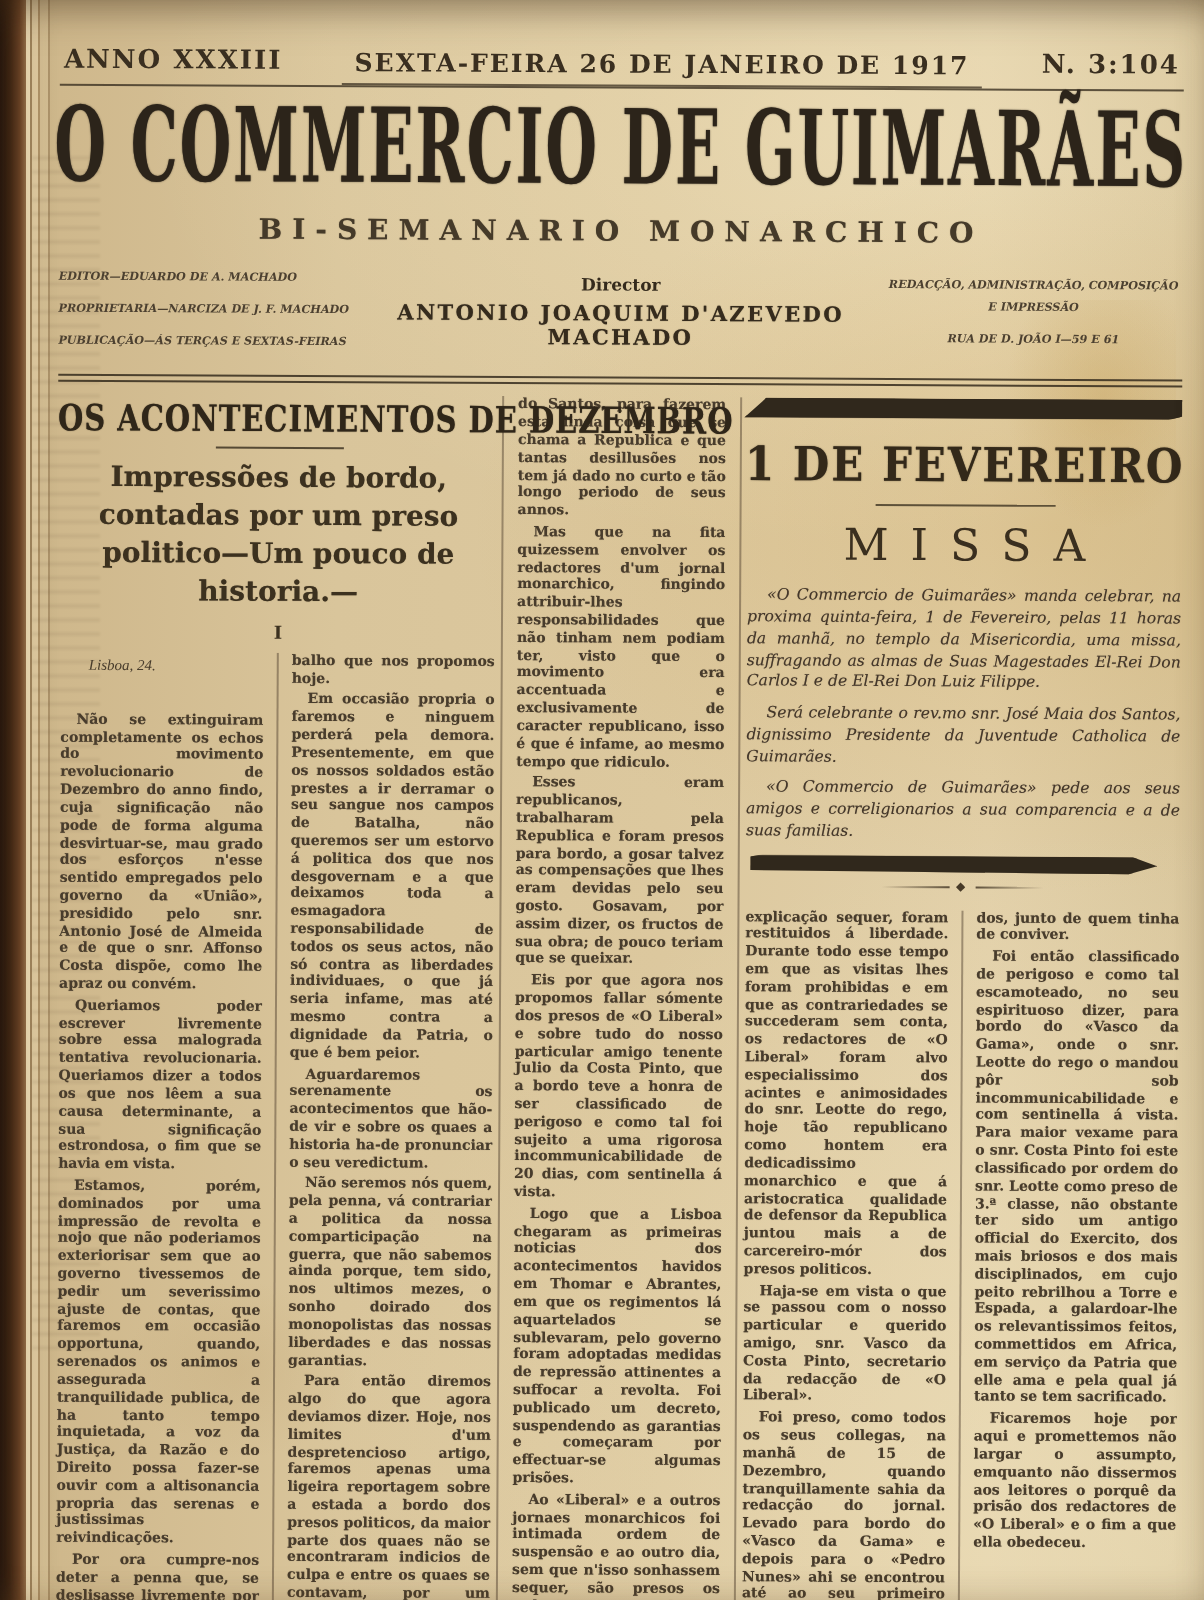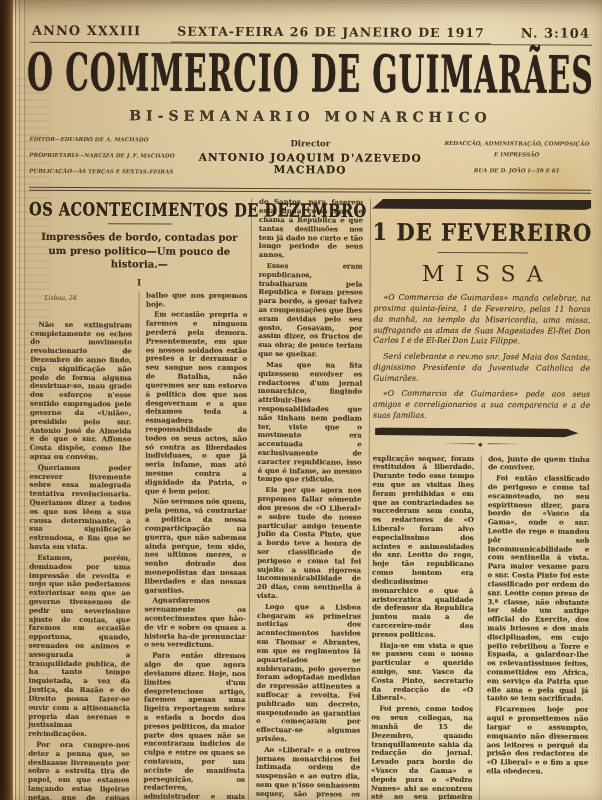--- a/index.html
+++ b/index.html
@@ -54,21 +54,21 @@
   .col p, .colmid p{margin:0 0 2px;font-size:7px;line-height:1.26;text-align:justify;text-indent:8px;
     color:#483c2c;text-shadow:0 0 .4px rgba(72,60,44,.55);font-weight:bold;}
   .cont > p:first-child{text-indent:0;}
   .dateline{font-style:italic;font-size:7.5px;text-indent:14px;margin:2px 0 19px;color:#483c2c;font-family:Liberation Serif, serif;}
 
   
   .headblock{text-align:center;color:#2f2619;}
   .headline{font-weight:bold;font-size:14.5px;letter-spacing:.5px;white-space:nowrap;
     display:inline-block;transform:scaleY(1.25);transform-origin:top;text-shadow:0 0 .5px rgba(47,38,25,.8);}
   .headrule{width:64px;border-top:1px solid rgba(52,42,28,.8);margin:7px auto 6px;}
-  .subhead{font-weight:bold;font-size:10px;line-height:1.35;color:#3c311f;padding:0 6px;text-shadow:0 0 .4px rgba(60,49,31,.6);}
+  .subhead{font-weight:bold;font-size:14px;line-height:1.35;color:#3c311f;padding:0 6px;text-shadow:0 0 .4px rgba(60,49,31,.6);}
   .numeral{font-weight:bold;font-size:9px;margin:6px 0 4px;color:#3c311f;}
 
   
   .notice{color:#33291a;}
   .bar{height:10px;background:#30281c;box-shadow:0 0 1px rgba(40,30,18,.8);}
   .bar.top{clip-path:polygon(0 100%,5% 0,100% 0,100% 78%,96% 100%);}
   .bar.bottom{width:92%;margin:6px 0 2px 2%;height:9px;clip-path:polygon(0 12%,3% 0,94% 6%,100% 55%,93% 100%,0 88%);}
   .notice-head{text-align:center;font-weight:bold;font-size:21px;letter-spacing:1px;margin-top:9px;
     display:block;transform:scaleY(1.12);transform-origin:top;text-shadow:0 0 .6px rgba(51,41,26,.8);}
   .notice-rule{width:90px;border-top:1px solid rgba(51,41,26,.75);margin:9px auto 8px;}
@@ -141,32 +141,32 @@
                 <p>Não se extinguiram completamente os echos do movimento revolucionario de Dezembro do anno findo, cuja significação não pode de forma alguma desvirtuar-se, mau grado dos esforços n'esse sentido empregados pelo governo da «União», presidido pelo snr. Antonio José de Almeida e de que o snr. Affonso Costa dispõe, como lhe apraz ou convém.</p>
                 <p>Queriamos poder escrever livremente sobre essa malograda tentativa revolucionaria. Queriamos dizer a todos os que nos lêem a sua causa determinante, a sua significação estrondosa, o fim que se havia em vista.</p>
                 <p>Estamos, porém, dominados por uma impressão de revolta e nojo que não poderiamos exteriorisar sem que ao governo tivessemos de pedir um severissimo ajuste de contas, que faremos em occasião opportuna, quando, serenados os animos e assegurada a tranquilidade publica, de ha tanto tempo inquietada, a voz da Justiça, da Razão e do Direito possa fazer-se ouvir com a altisonancia propria das serenas e justissimas reivindicações.</p>
                 <p>Por ora cumpre-nos deter a penna que, se deslisasse livremente por sobre a estreita tira de papel, em que estamos lançando estas ligeiras notas, que de coisas phantasticas ella não escreveria, que de crimes e infamias intraduziveis ella não teria a recelar! Apenas o suficiente para atirar para as cellas expiatorias d'uma penitenciaria.... aquelles mesmos que atiraram comnosco para bordo dos differentes navios de guerra, sem que para tal se invocasse o menor pretexto justificativo.</p>
               </div>
           </div>
           <div class="col">
             <div class="cont">
                 <p>balho que nos propomos hoje.</p>
                 <p>Em occasião propria o faremos e ninguem perderá pela demora. Presentemente, em que os nossos soldados estão prestes a ir derramar o seu sangue nos campos de Batalha, não queremos ser um estorvo á politica dos que nos desgovernam e a que deixamos toda a esmagadora responsabilidade de todos os seus actos, não só contra as liberdades individuaes, o que já seria infame, mas até mesmo contra a dignidade da Patria, o que é bem peior.</p>
+                <p>Aguardaremos serenamente os acontecimentos que hão-de vir e sobre os quaes a historia ha-de pronunciar o seu veredictum.</p>
                 <p>Não seremos nós quem, pela penna, vá contrariar a politica da nossa comparticipação na guerra, que não sabemos ainda porque, tem sido, nos ultimos mezes, o sonho doirado dos monopolistas das nossas liberdades e das nossas garantias.</p>
-                <p>Aguardaremos serenamente os acontecimentos que hão-de vir e sobre os quaes a historia ha-de pronunciar o seu veredictum.</p>
                 <p>Para então diremos algo do que agora deviamos dizer. Hoje, nos limites d'um despretencioso artigo, faremos apenas uma ligeira reportagem sobre a estada a bordo dos presos politicos, da maior parte dos quaes não se encontraram indicios de culpa e entre os quaes se contavam, por um accinte de manifesta perseguição, os redactores, administrador e mais pessoal de «O Liberal» contra o qual e arbitrariamente foi ordenada uma suspensão que, apesar de tudo, se manteve até quando aprouve á demasiada vontade do snr. Ministro da guerra.</p>
               </div>
           </div>
         </div>
       </div>
 
       <div class="colmid cont">
           <p>do Santos, para fazerem esta linda coisa que se chama a Republica e que tantas desillusões nos tem já dado no curto e tão longo periodo de seus annos.</p>
+          <p>Mas que na fita quizessem envolver os redactores d'um jornal monarchico, fingindo attribuir-lhes responsabilidades que não tinham nem podiam ter, visto que o movimento era accentuada e exclusivamente de caracter republicano, isso é que é infame, ao mesmo tempo que ridiculo.</p>
           <p>Esses eram republicanos, trabalharam pela Republica e foram presos para bordo, a gosar talvez as compensações que lhes eram devidas pelo seu gosto. Gosavam, por assim dizer, os fructos de sua obra; de pouco teriam que se queixar.</p>
-          <p>Mas que na fita quizessem envolver os redactores d'um jornal monarchico, fingindo attribuir-lhes responsabilidades que não tinham nem podiam ter, visto que o movimento era accentuada e exclusivamente de caracter republicano, isso é que é infame, ao mesmo tempo que ridiculo.</p>
           <p>Eis por que agora nos propomos fallar sómente dos presos de «O Liberal» e sobre tudo do nosso particular amigo tenente Julio da Costa Pinto, que a bordo teve a honra de ser classificado de perigoso e como tal foi sujeito a uma rigorosa incommunicabilidade de 20 dias, com sentinella á vista.</p>
           <p>Logo que a Lisboa chegaram as primeiras noticias dos acontecimentos havidos em Thomar e Abrantes, em que os regimentos lá aquartelados se sublevaram, pelo governo foram adoptadas medidas de repressão attinentes a suffocar a revolta. Foi publicado um decreto, suspendendo as garantias e começaram por effectuar-se algumas prisões.</p>
           <p>Ao «Liberal» e a outros jornaes monarchicos foi intimada ordem de suspensão e ao outro dia, sem que n'isso sonhassem sequer, são presos os redactores e demais pessoal de «O Liberal».</p>
           <p>Porquê, qual o pretexto invocado, o motivo justificativo? Ignoramol-o em absoluto. Apenas sabemos que dos interrogatorios a que foram submettidos nada consta de comprometedor e mesmo signal de sua connivencia no movimento.</p>
         </div>
 
       <div class="pair">
         <div class="notice">
           <div class="bar top"></div>
           <span class="notice-head">1 DE FEVEREIRO</span>

